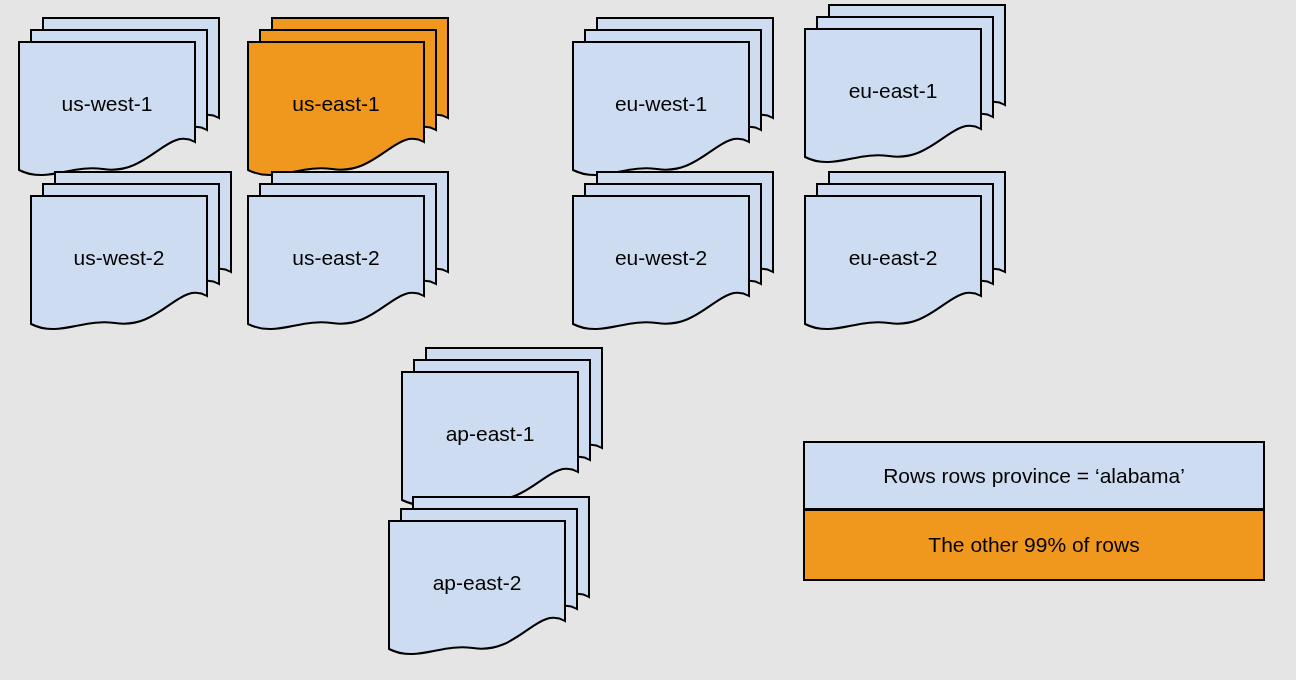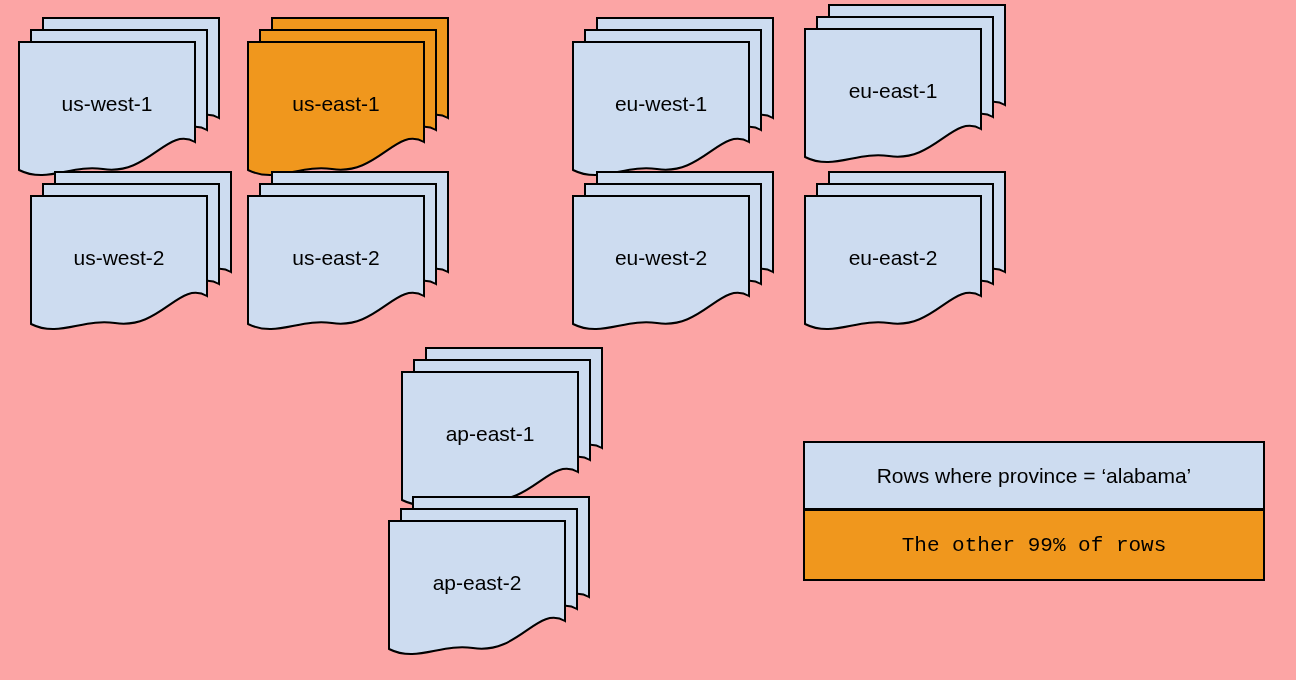--- a/index.html
+++ b/index.html
@@ -1,20 +1,20 @@
 <!DOCTYPE html>
 <html><head>
 <meta charset="utf-8">
 <style>
   html, body { margin: 0; padding: 0; background: #ffffff; }
   #canvas {
     position: relative;
     width: 1296px;
     height: 680px;
-    background: #fca5a5;
+    background: #e5e5e5;
     font-family: "Liberation Sans", sans-serif;
     overflow: hidden;
   }
   .stack { position: absolute; margin: 0; }
   .stack svg { display: block; }
   .doc {
     stroke: #000000;
     stroke-width: 2;
     stroke-linejoin: miter;
   }
@@ -36,21 +36,21 @@
   .legend-row {
     height: 50%;
     display: flex;
     align-items: center;
     justify-content: center;
     box-sizing: border-box;
     font-size: 21px;
     color: #000000;
   }
   .legend-row.bg-blue   { background: #cddcf0; border-bottom: 3px solid #000000; }
-  .legend-row.bg-orange { background: #f0971d; font-family: Liberation Mono, monospace; }
+  .legend-row.bg-orange { background: #f0971d; }
 </style>
 </head>
 <body>
 
 <div id="canvas">
 
   <figure class="stack" style="left:17px; top:16px;">
     <svg width="206" height="164" viewBox="0 0 206 164">
       <g fill="#cddcf0">
         <path class="doc" transform="translate(26,2)" d="M0 0 H176 V100 C148 84 130 134 84 127 C52 122 28 142 0 128 Z"></path>
@@ -155,20 +155,20 @@
         <path class="doc" transform="translate(26,2)" d="M0 0 H176 V100 C148 84 130 134 84 127 C52 122 28 142 0 128 Z"></path>
         <path class="doc" transform="translate(14,14)" d="M0 0 H176 V100 C148 84 130 134 84 127 C52 122 28 142 0 128 Z"></path>
         <path class="doc" transform="translate(2,26)" d="M0 0 H176 V100 C148 84 130 134 84 127 C52 122 28 142 0 128 Z"></path>
       </g>
       <text class="doc-label" x="90" y="95">ap-east-2</text>
     </svg>
   </figure>
 
   <div class="legend">
     <div class="legend-row bg-blue">
-      <span>Rows where province = ‘alabama’</span>
+      <span>Rows rows province = ‘alabama’</span>
     </div>
     <div class="legend-row bg-orange">
       <span>The other 99% of rows</span>
     </div>
   </div>
 
 </div>
 
 </body></html>

